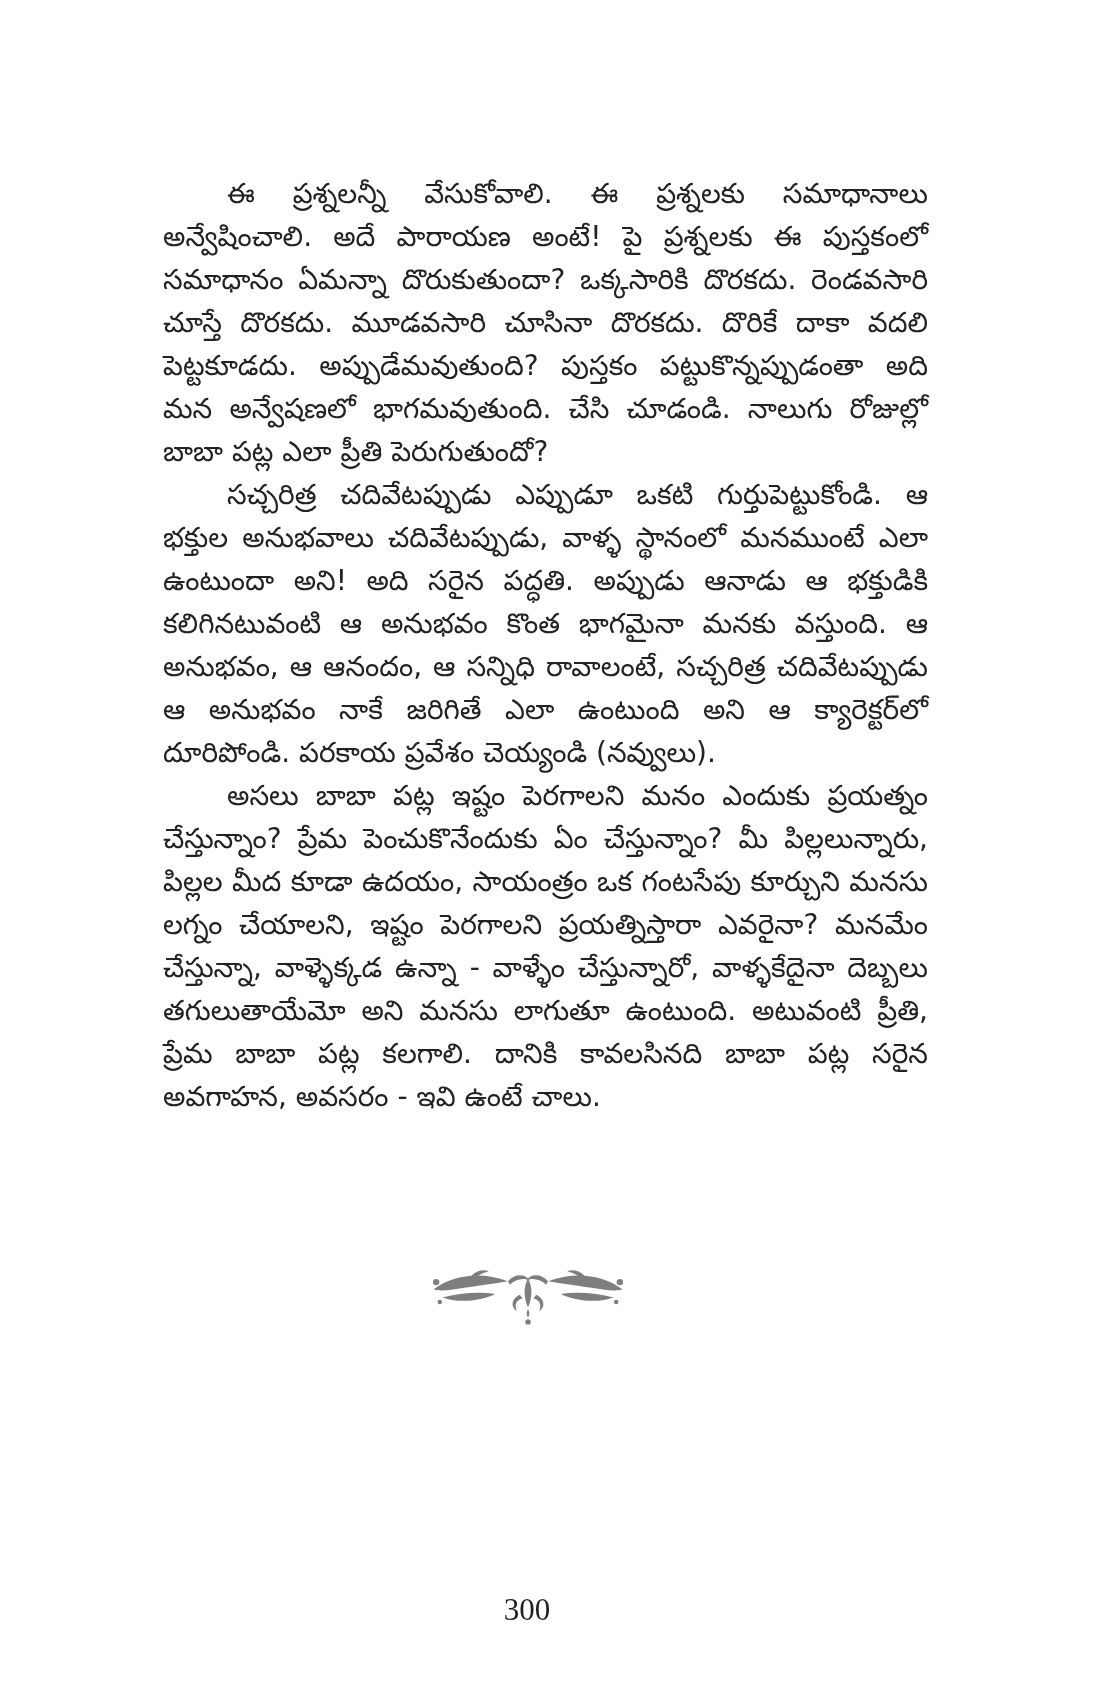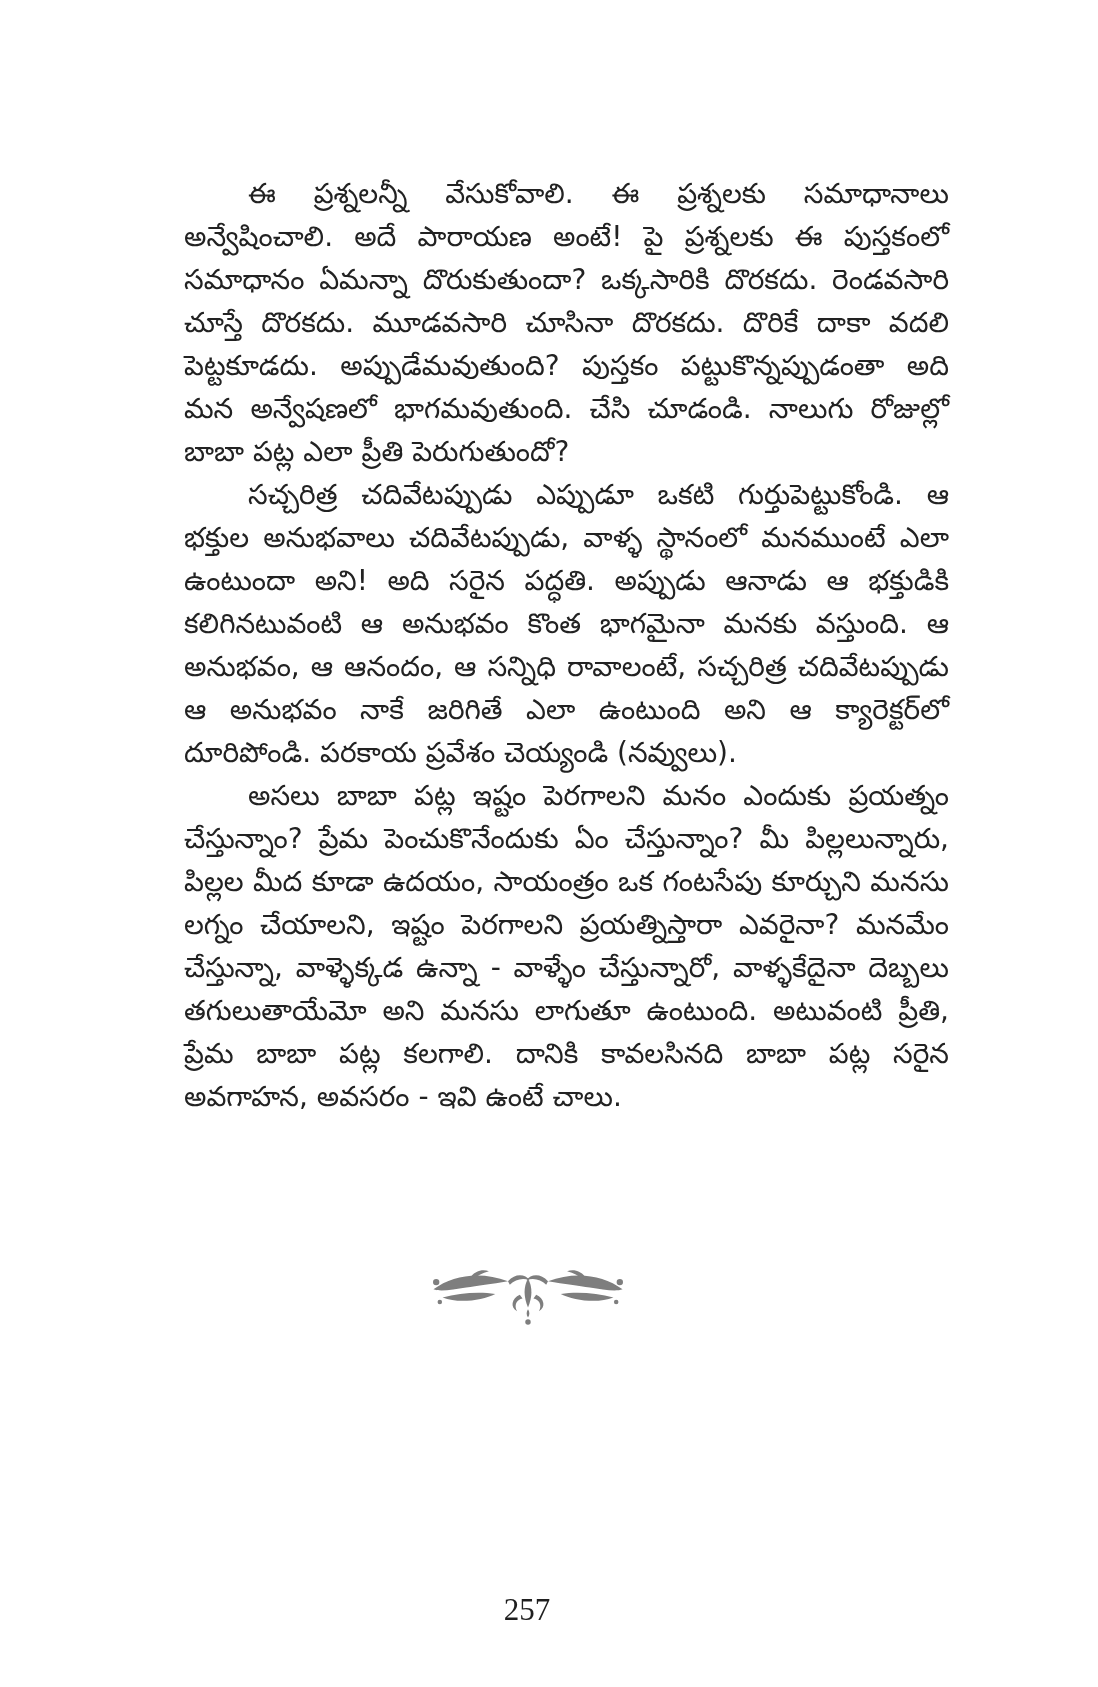--- a/index.html
+++ b/index.html
@@ -21,21 +21,21 @@
     right: 138px;
     font-size: 27px;
     font-style: italic;
     color: #2e2e2e;
     letter-spacing: 0.5px;
     white-space: nowrap;
   }
   .body-text {
     position: absolute;
     top: 172px;
-    left: 184px;
+    left: 163px;
     width: 765px;
     color: #222222;
     font-size: 28px;
     line-height: 43px;
     text-align: justify;
   }
   .body-text p {
     margin: 0;
     padding: 0;
     text-indent: 64px;
@@ -99,15 +99,15 @@
 
         <path d="M110 24 C115 33 115 44 110 56 C105 44 105 33 110 24 Z"></path>
         <path d="M101 42 C92 46 90 56 98 60 C94 53 98 47 104 46 Z"></path>
         <path d="M119 42 C128 46 130 56 122 60 C126 53 122 47 116 46 Z"></path>
         <path d="M110 58 C112 61 112 64 110 67 C108 64 108 61 110 58 Z"></path>
         <circle cx="110" cy="72" r="3"></circle>
       </g>
     </svg>
   </div>
 
-  <div class="page-number">257</div>
+  <div class="page-number">300</div>
 
 </div>
 
 </body></html>

